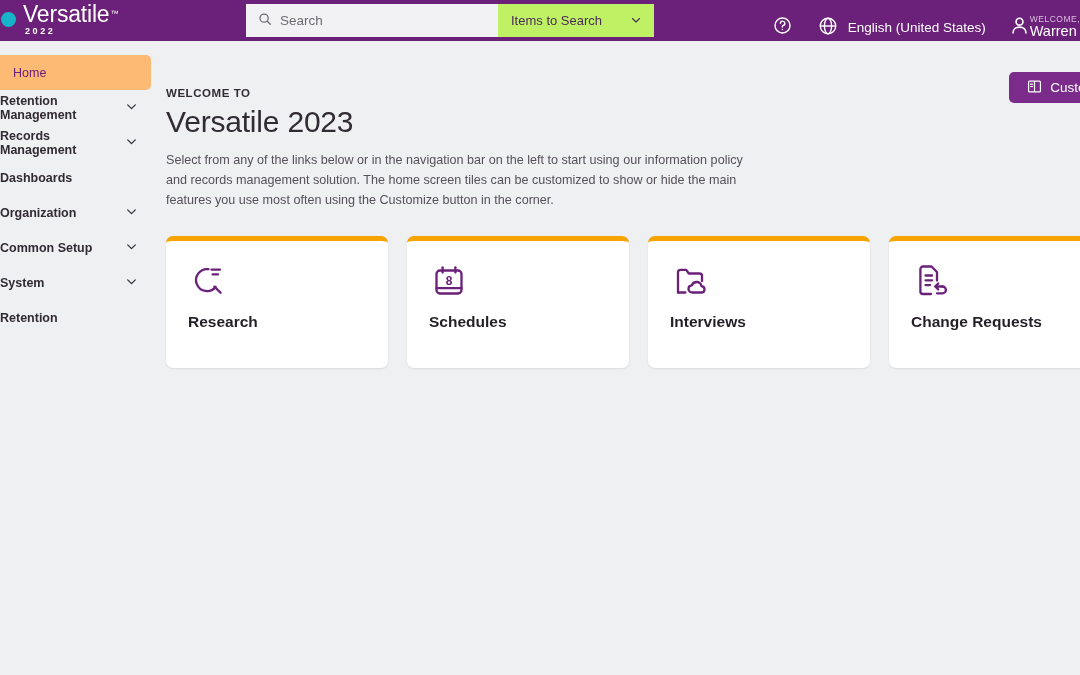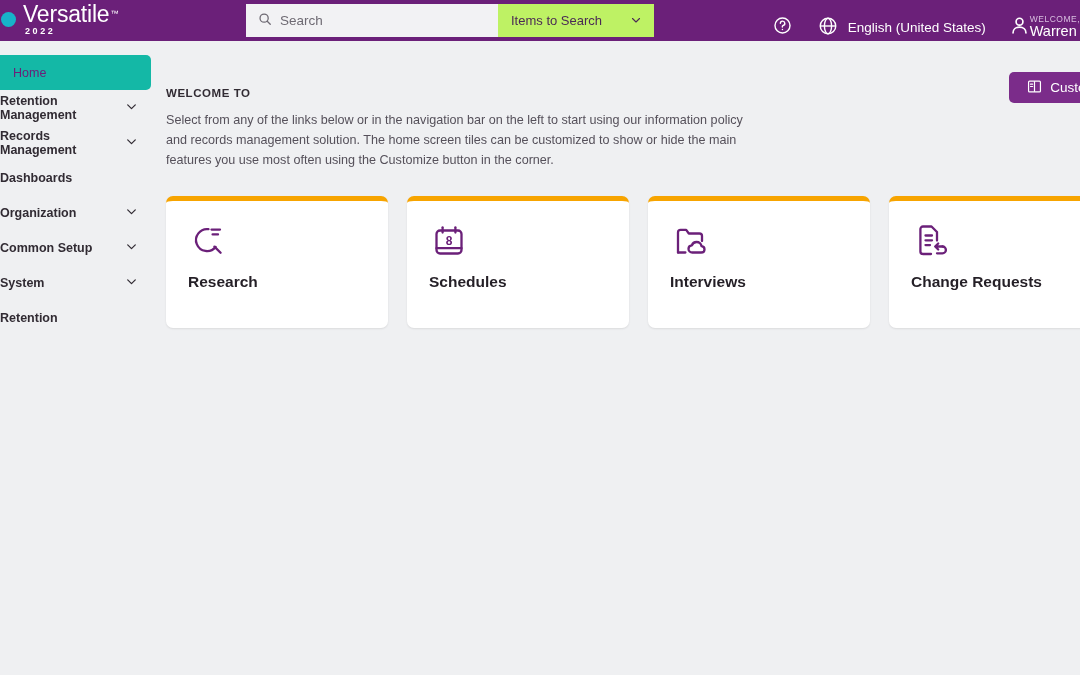--- a/index.html
+++ b/index.html
@@ -158,21 +158,21 @@
     display: flex;
     align-items: center;
     justify-content: space-between;
     padding: 0 13px 0 0;
     font-size: 12.5px;
     color: #312b33;
     font-weight: 700;
   }
   .nav-item .nav-label { padding-left: 0px; }
   .nav-item.active {
-    background: #14b8a6;
+    background: #fdba74;
     border-radius: 0 5px 5px 0;
     color: #6b2079;
     font-weight: 400;
   }
 
   
   .main {
     flex: 1 1 auto;
     padding: 46px 0 0 15px;
     position: relative;
@@ -371,20 +371,21 @@
     </div>
 
     <div class="nav-item">
       <span class="nav-label">Retention</span>
     </div>
   </nav>
 
   <main class="main">
 
     <div class="eyebrow">WELCOME TO</div>
+    <h1 class="page-title">Versatile 2023</h1>
     <p class="page-desc">Select from any of the links below or in the navigation bar on the left to start using our information policy and records management solution. The home screen tiles can be customized to show or hide the main features you use most often using the Customize button in the corner.</p>
 
     <button class="customize-btn">
       <span>
         <svg width="15" height="15" viewBox="0 0 24 24" fill="none" stroke="#ffffff" stroke-width="1.9" stroke-linejoin="round">
           <rect x="2.5" y="3.5" width="19" height="17" rx="1.5"></rect>
           <line x1="12" y1="3.5" x2="12" y2="20.5"></line>
           <line x1="5.6" y1="8.2" x2="9" y2="8.2" stroke-linecap="round"></line>
           <line x1="5.6" y1="12" x2="9" y2="12" stroke-linecap="round"></line>
         </svg>

